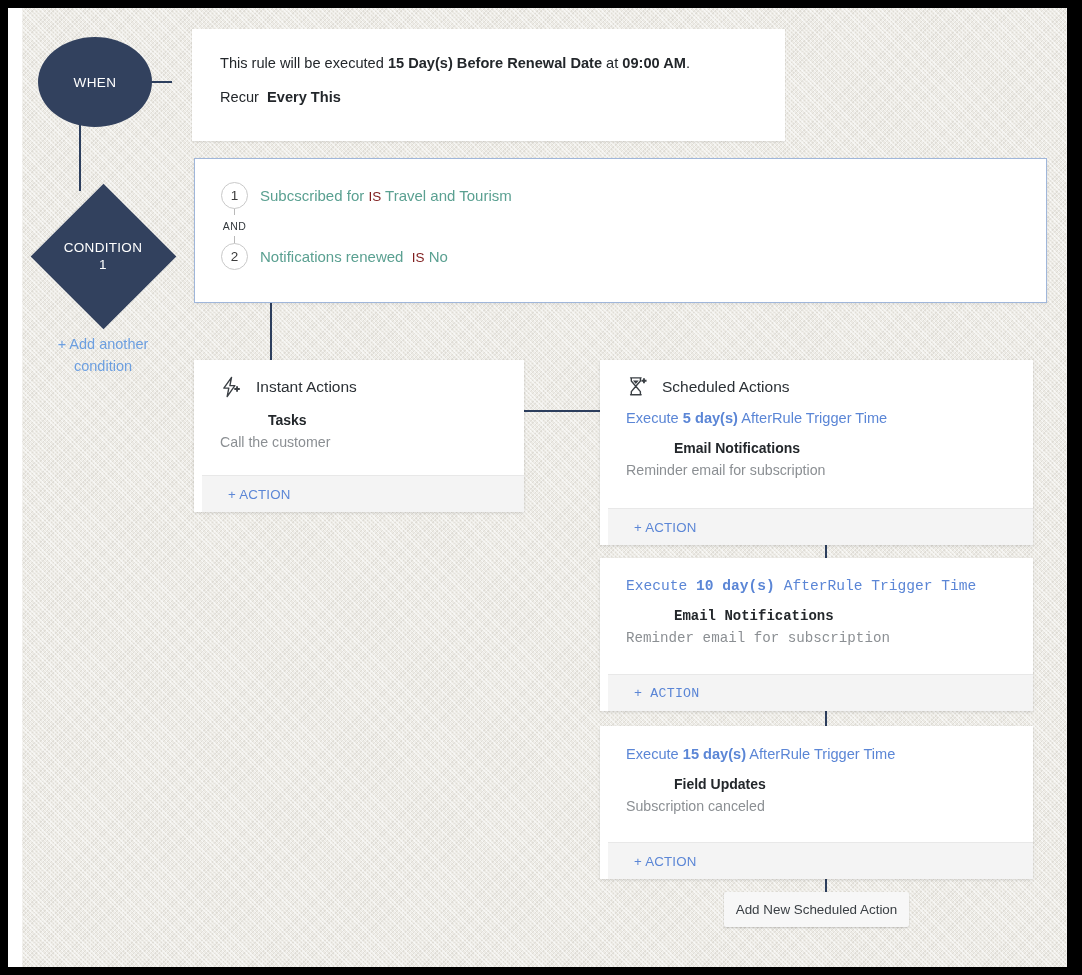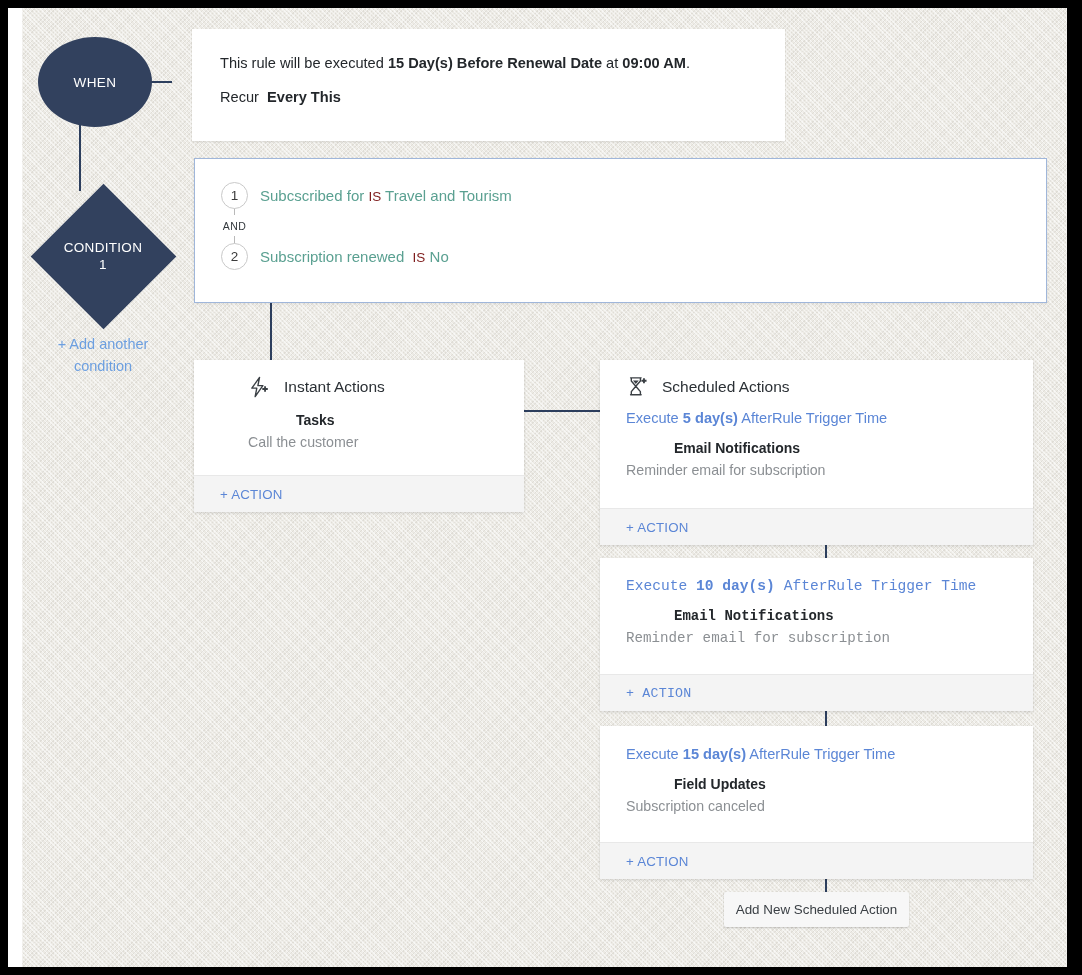--- a/index.html
+++ b/index.html
@@ -246,40 +246,40 @@
     color: #23272b;
     margin-left: 48px;
   }
   .body-block .bd {
     margin-top: 6px;
     font-size: 14.2px;
     color: #8b8f93;
   }
   .footer-bar {
     position: absolute;
-    left: 0;
+    left: 8px;
     right: 0;
     bottom: 0;
     height: 37px;
     background: #f4f4f4;
     border-top: 1px solid #e8e8e8;
     display: flex;
     align-items: center;
     padding-left: 26px;
     box-sizing: border-box;
   }
   .footer-bar .addaction {
     font-size: 13.3px;
     color: #5b86d6;
     letter-spacing: 0.2px;
     cursor: pointer;
   }
 
   
-  #instant-card { left: 172px; top: 352px; width: 330px; height: 152px; padding-left: 28px; }
+  #instant-card { left: 172px; top: 352px; width: 330px; height: 152px; }
   #sched-card-0 { left: 578px; top: 352px; width: 433px; height: 185px; }
   #sched-card-1 { left: 578px; top: 550px; width: 433px; height: 153px; font-family: Liberation Mono, monospace; }
   #sched-card-2 { left: 578px; top: 718px; width: 433px; height: 153px; }
 
   
   #add-sched-btn {
     position: absolute;
     left: 702px;
     top: 884px;
     width: 185px;
@@ -354,21 +354,21 @@
 
         <div class="and-block">
           <span class="stem top"></span>
           <span class="and-label">AND</span>
           <span class="stem bot"></span>
         </div>
 
         <div class="cond-row">
           <span class="num">2</span>
           <span class="txt">
-            <span>Subscription renewed</span>&nbsp;
+            <span>Notifications renewed</span>&nbsp;
             <span class="is">IS</span>
             <span>No</span>
           </span>
         </div>
 
       </div>
     </div>
 
     <div class="card action-card" id="instant-card">
       <div class="action-head">

